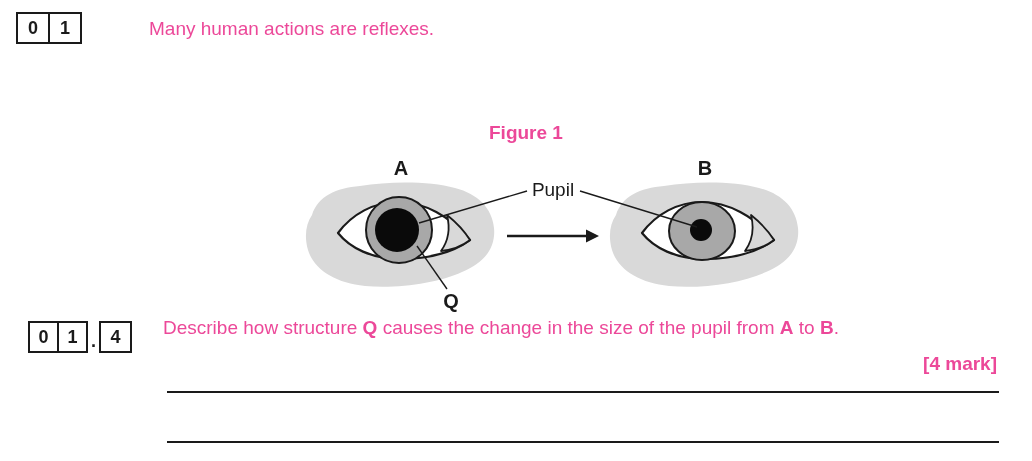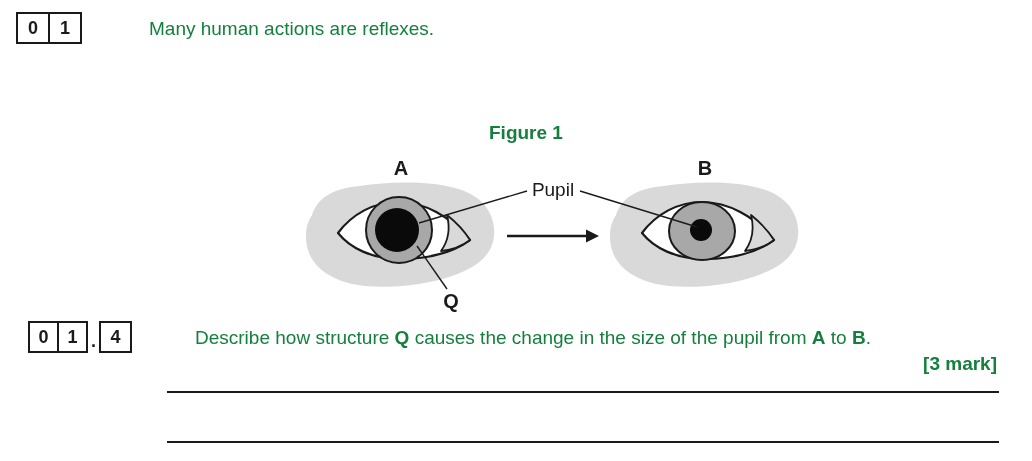--- a/index.html
+++ b/index.html
@@ -5,21 +5,21 @@
   * { margin: 0; padding: 0; box-sizing: border-box; }
   html, body { background: #ffffff; }
   body {
     width: 1032px; height: 461px;
     position: relative;
     font-family: "Liberation Sans", sans-serif;
     color: #1a1a1a;
     overflow: hidden;
   }
   .abs { position: absolute; }
-  .txt { font-size: 19px; line-height: 28px; color: #15803d; }
+  .txt { font-size: 19px; line-height: 28px; color: #ec4899; }
   .b { font-weight: bold; }
 
   
   .qbox { display: flex; align-items: flex-end; }
   .qcells { display: flex; }
   .qcell {
     width: 34px; height: 32px;
     border: 2px solid #1a1a1a;
     display: flex; align-items: center; justify-content: center;
     font-weight: bold; font-size: 18px; background: #fff;
@@ -92,22 +92,22 @@
 
   <div class="qbox abs" style="left:28px;top:321px;">
     <div class="qcells">
       <div class="qcell" style="width:31px;">0</div>
       <div class="qcell" style="width:31px;">1</div>
     </div>
     <div class="qsep">.</div>
     <div class="qcell" style="width:33px;">4</div>
   </div>
 
-  <div class="txt abs" style="left:163px;top:326px;line-height:24px;margin-left:32px;">
+  <div class="txt abs" style="left:163px;top:316px;line-height:24px;">
     <span>Describe how structure </span><span class="b">Q</span><span> causes the change in the size of the pupil from </span><span class="b">A</span><span> to </span><span class="b">B</span><span>.</span>
   </div>
 
-  <div class="txt b abs" style="right:35px;top:352px;line-height:24px;">[3 mark]</div>
+  <div class="txt b abs" style="right:35px;top:352px;line-height:24px;">[4 mark]</div>
 
   <div class="answer-line" style="top:391px;"></div>
   <div class="answer-line" style="top:441px;"></div>
 
 </div>
 
 </body></html>

